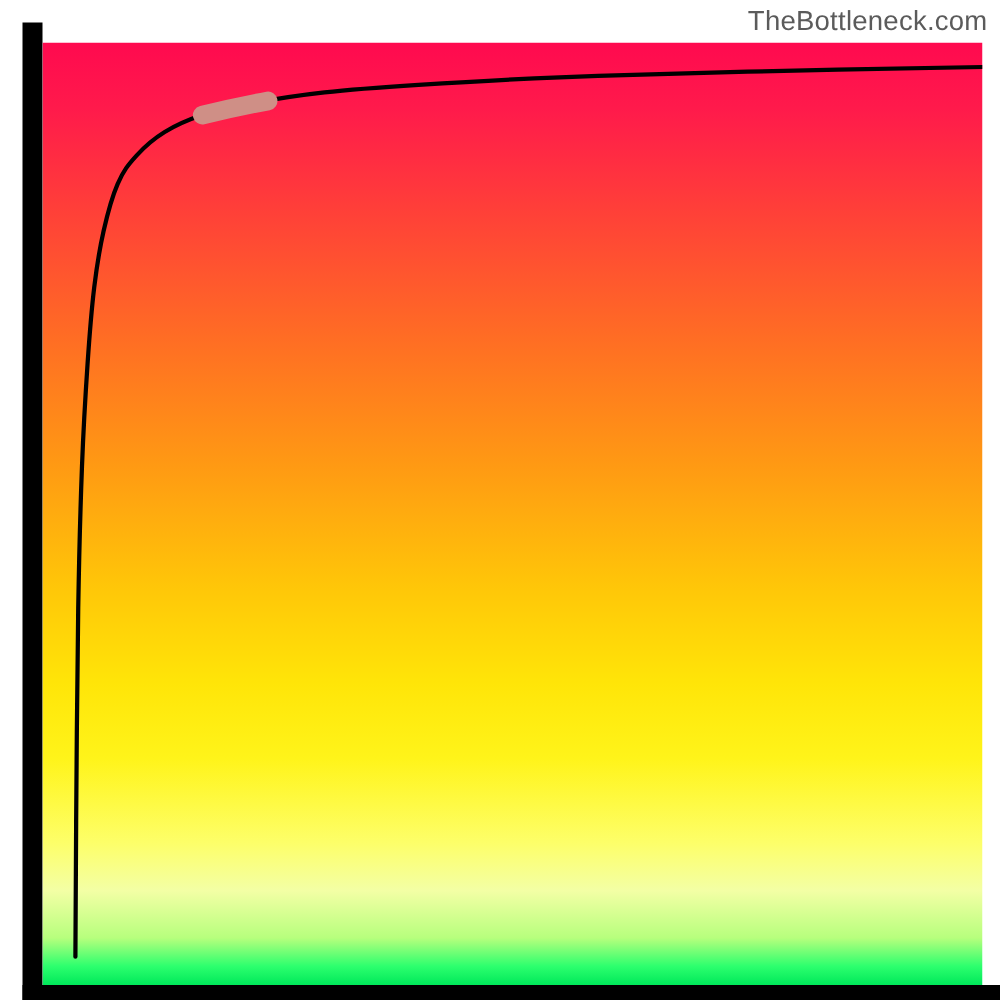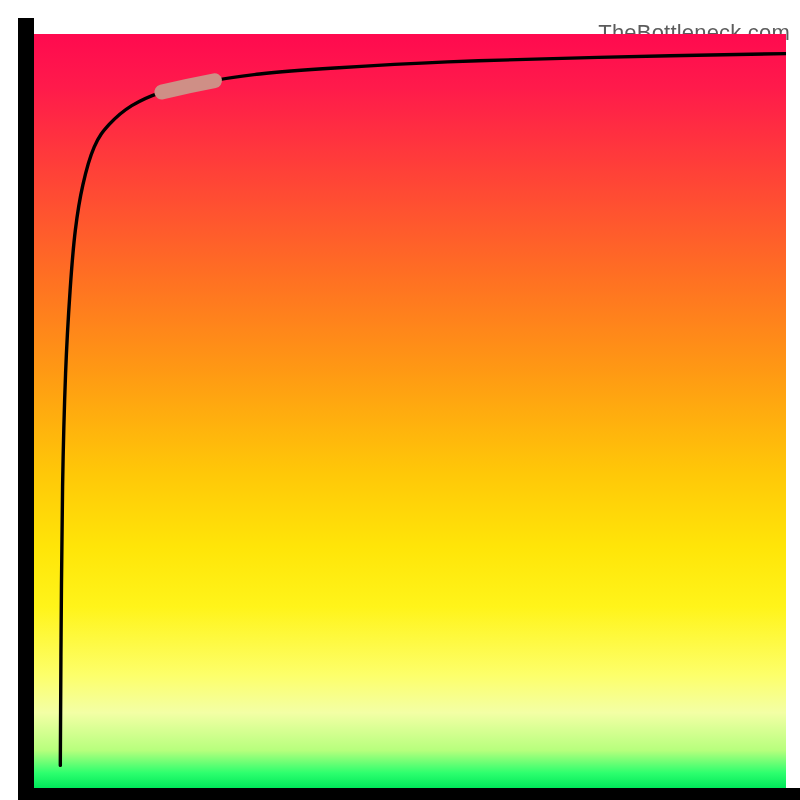--- a/index.html
+++ b/index.html
@@ -56,21 +56,21 @@
   .axis-left {
     position: absolute;
     top: 18px;
     left: 18px;
     width: 16px;
     bottom: 0;
     background: #000;
   }
   .attribution {
     position: absolute;
-    top: 20px;
+    top: 4px;
     right: 10px;
     font-size: 22px;
     color: #5b5b5b;
     font-weight: 500;
     letter-spacing: 0.2px;
   }
   svg.curve {
     position: absolute;
     inset: 0;
     width: 100%;

